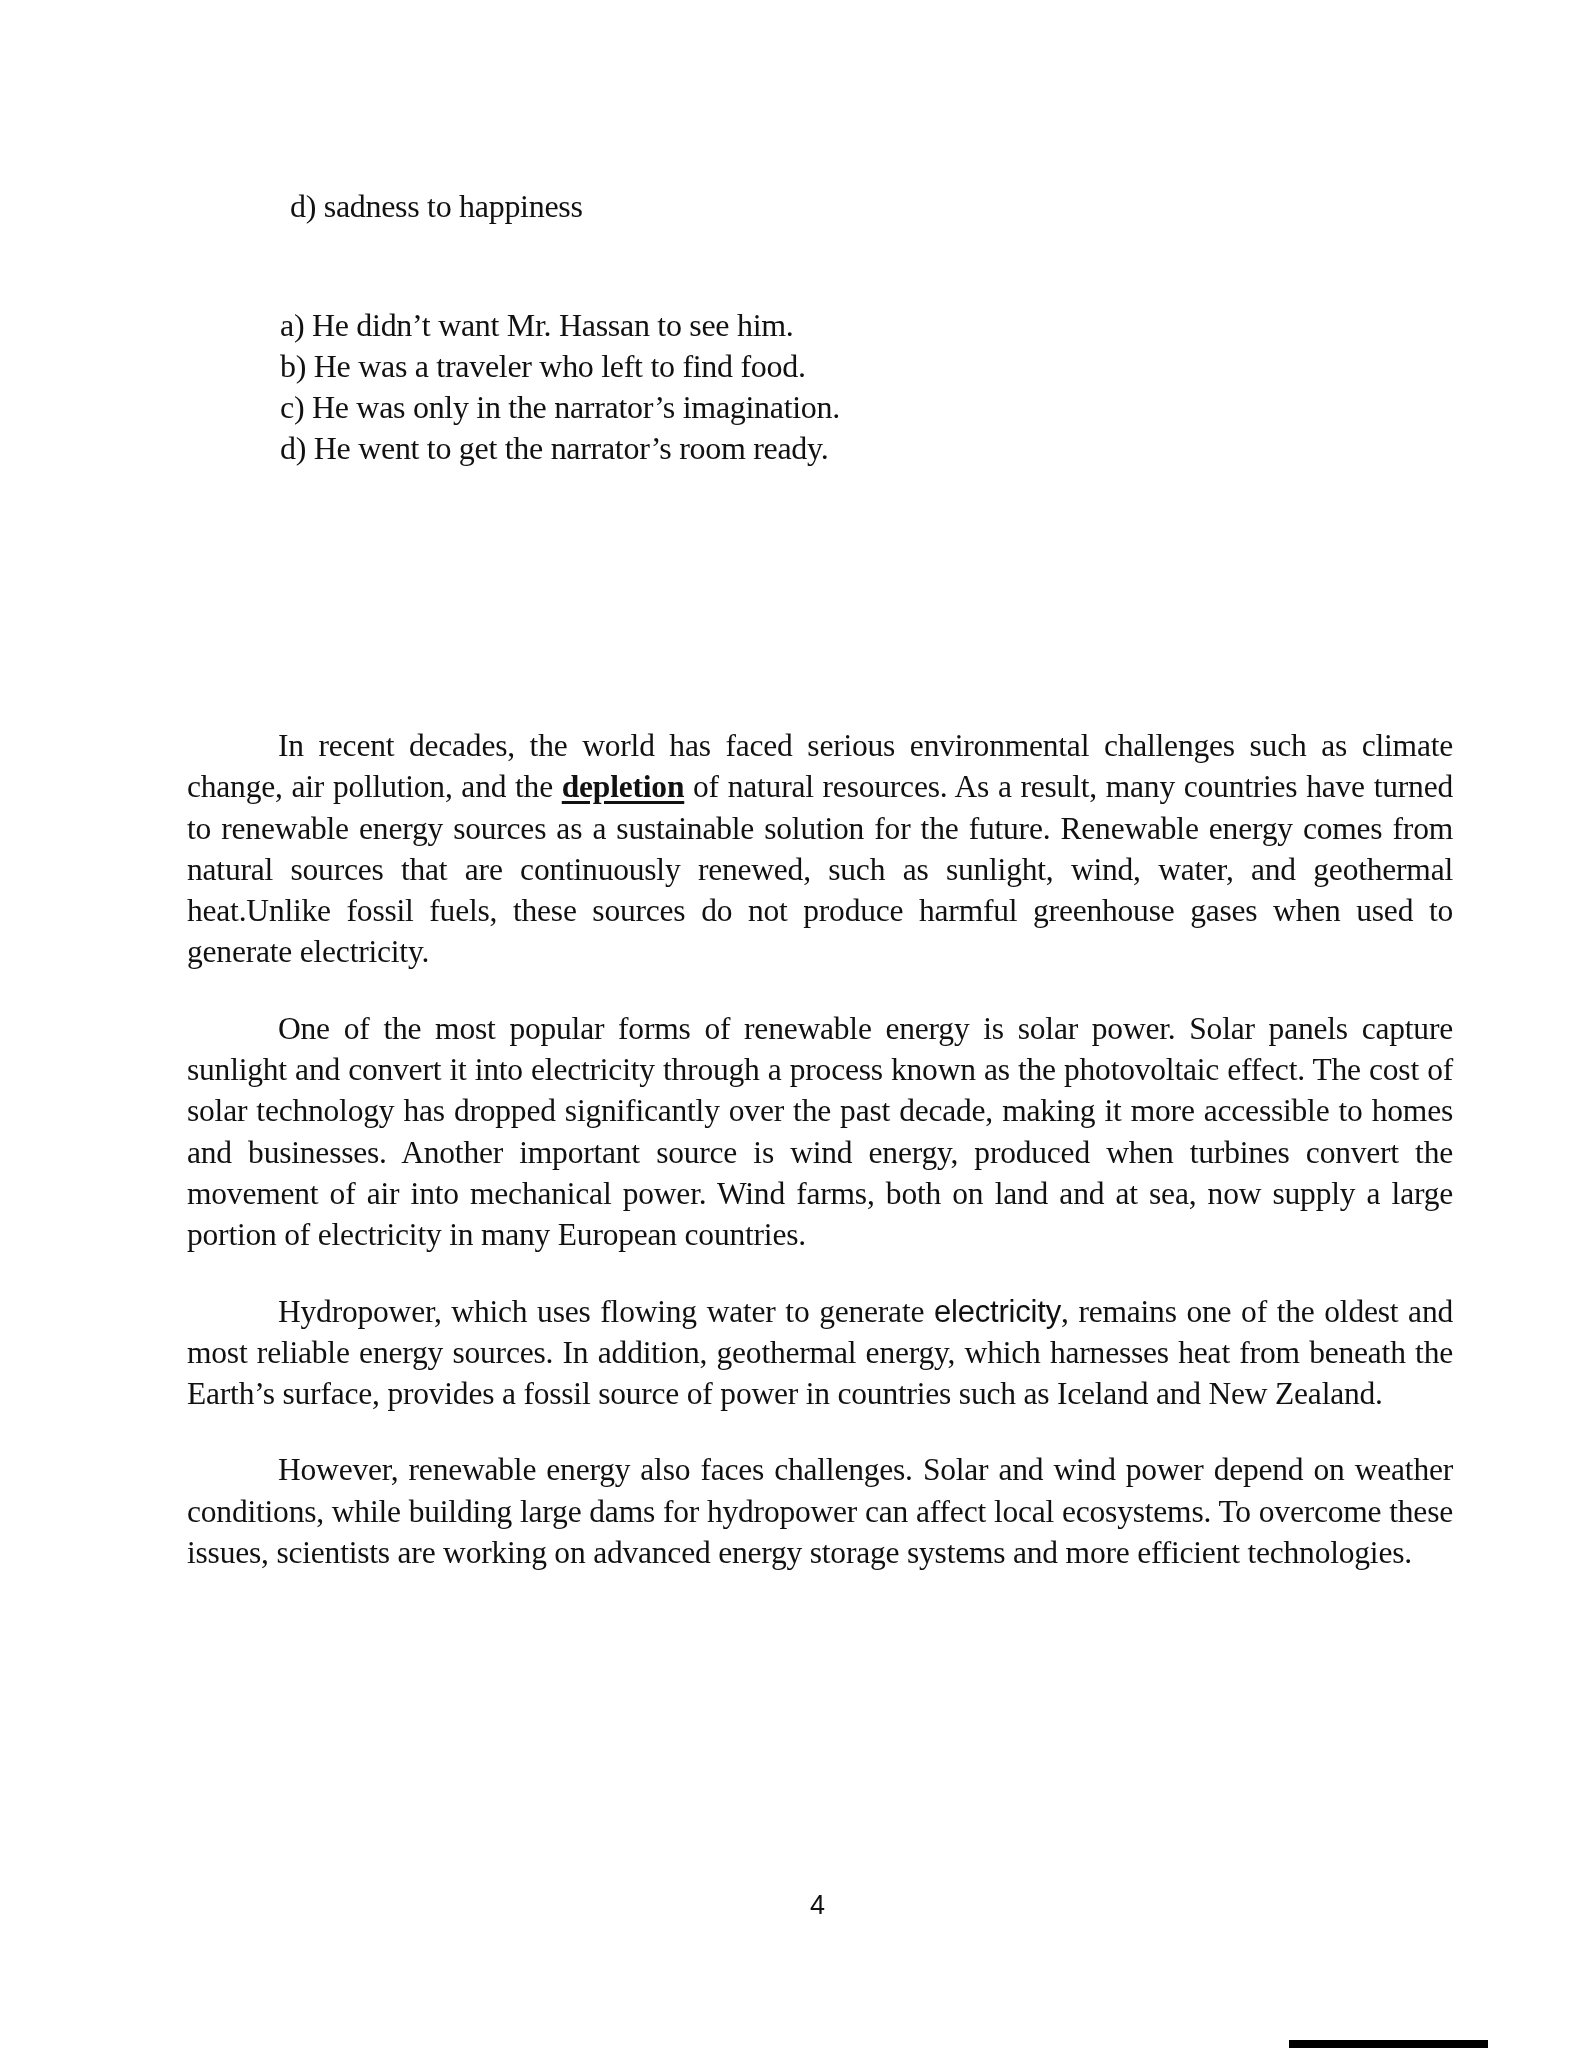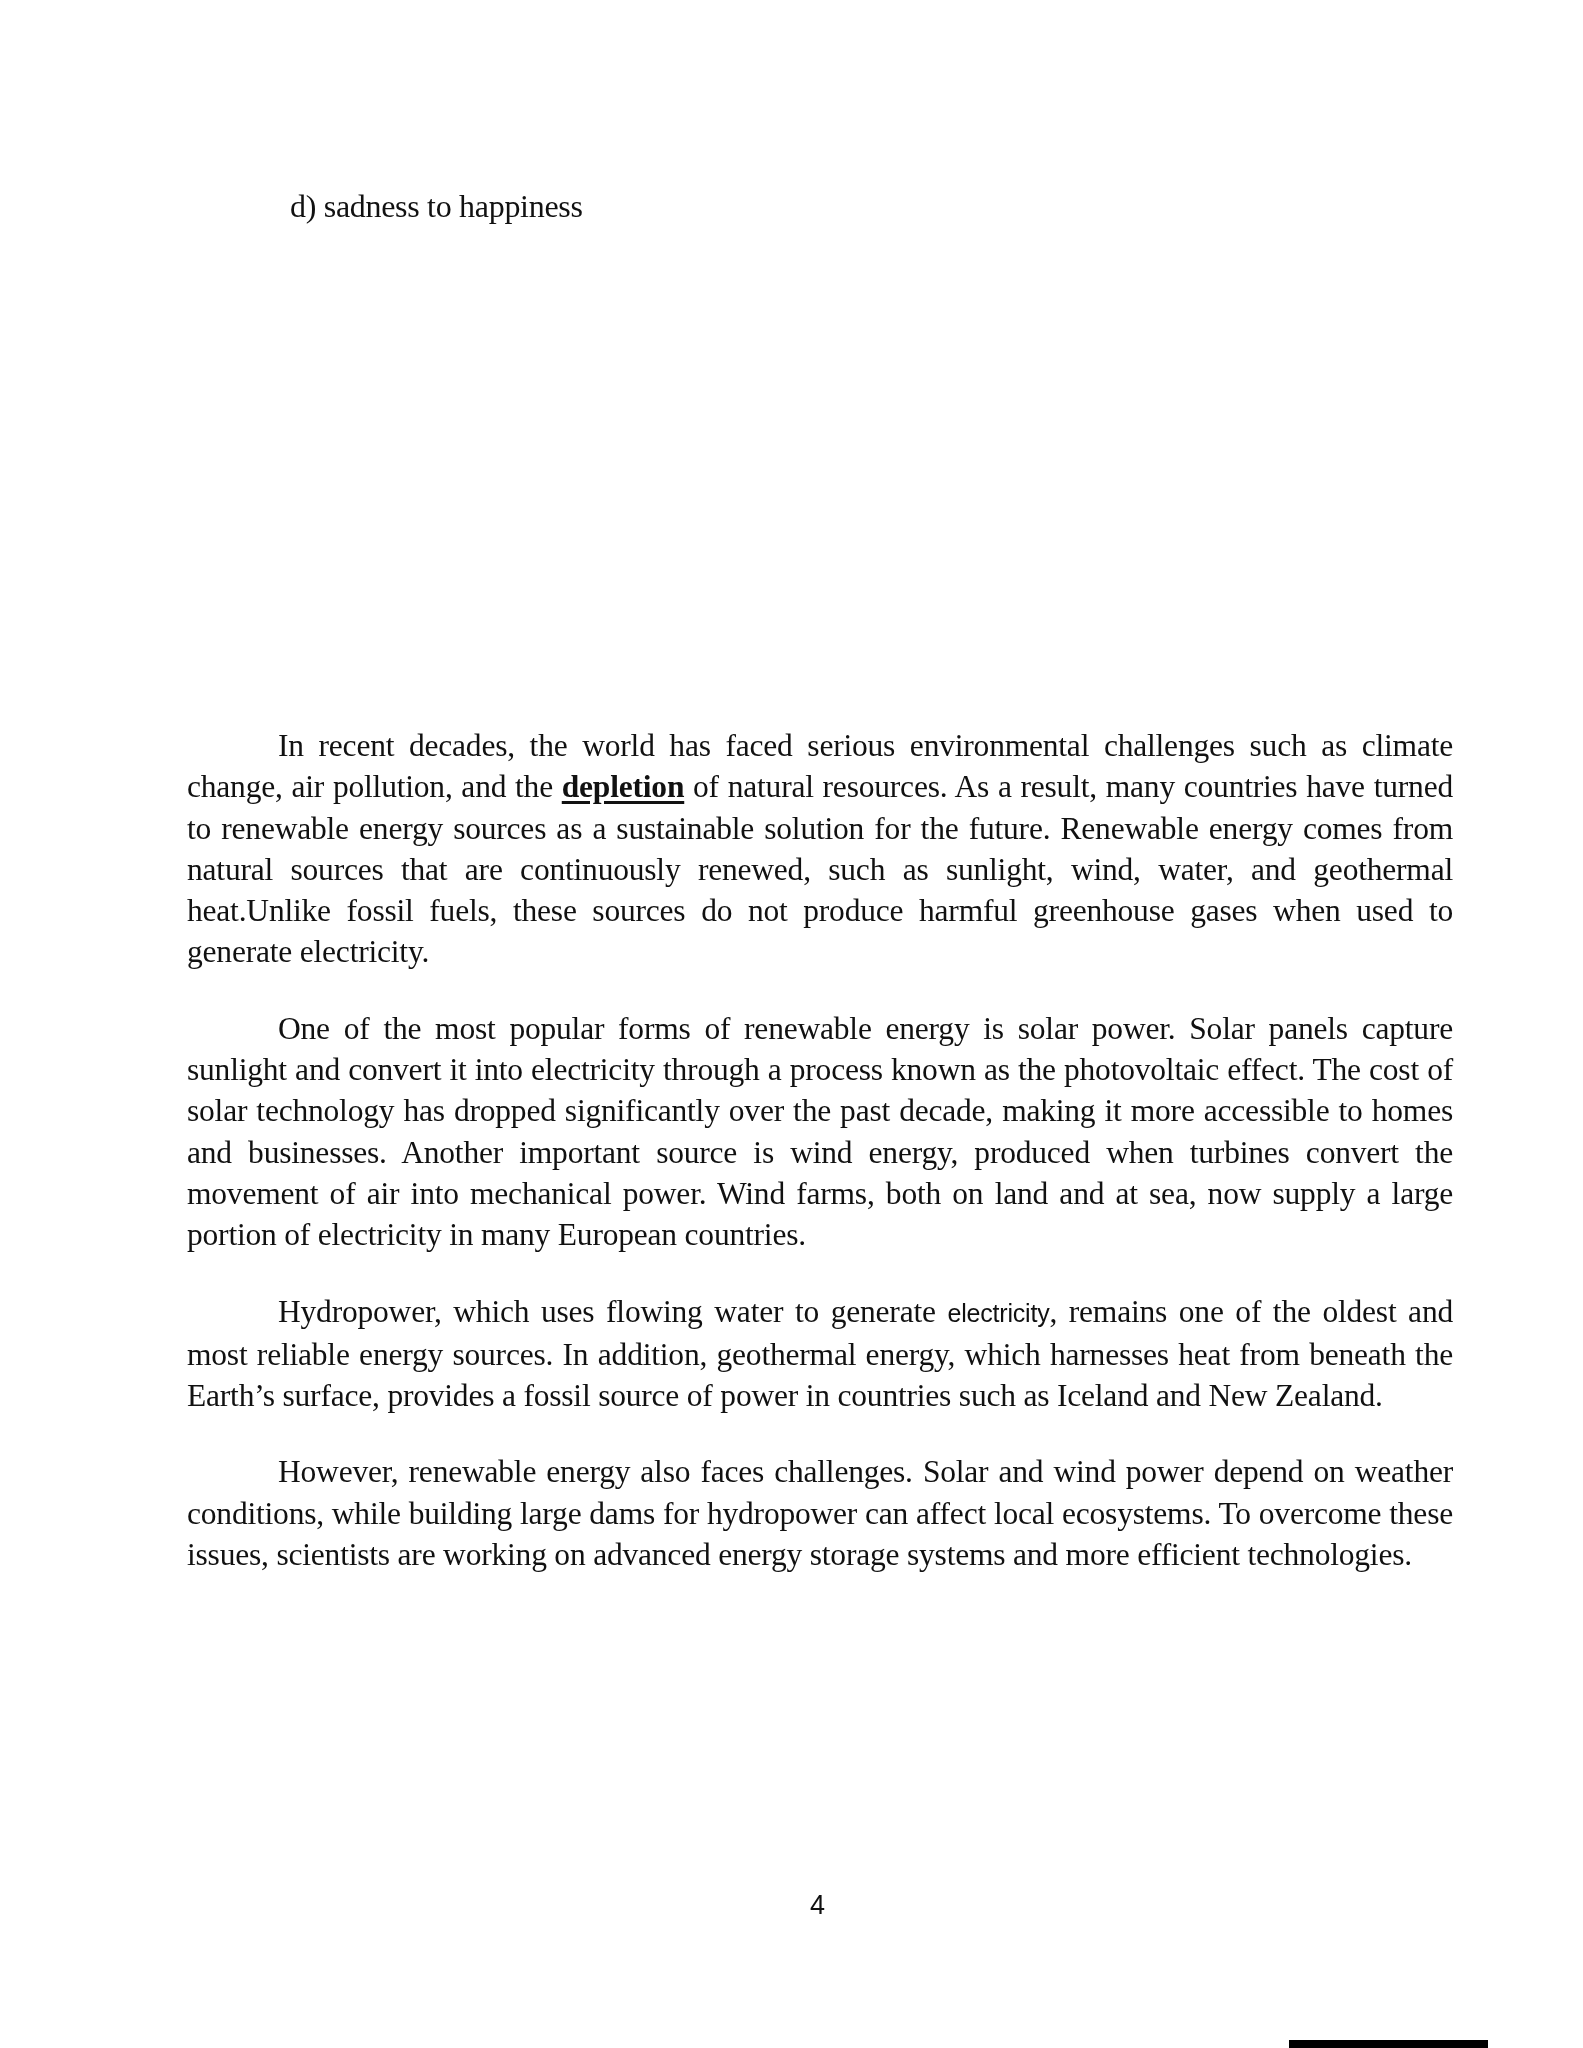--- a/index.html
+++ b/index.html
@@ -82,21 +82,21 @@
       letter-spacing: -0.2px;
     }
     .para .vocab {
       font-weight: bold;
       text-decoration: underline;
       text-decoration-thickness: 3px;
       text-underline-offset: 4px;
     }
     .para .sans-word {
       font-family: "Liberation Sans", sans-serif;
-      font-size: 25px;
+      font-size: 31px;
     }
     .page-number {
       position: absolute;
       left: 810px;
       top: 1890px;
       font-family: "Liberation Sans", sans-serif;
       font-size: 27px;
       line-height: 30px;
     }
     .footer-bar {
@@ -109,20 +109,26 @@
     }
   </style>
 </head>
 <body>
 
 <div class="page">
 
   <div class="prev-option">d) sadness to happiness</div>
 
   <div class="question">
+    <div class="options">
+      <div class="option">a) He didn’t want Mr. Hassan to see him.</div>
+      <div class="option">b) He was a traveler who left to find food.</div>
+      <div class="option">c) He was only in the narrator’s imagination.</div>
+      <div class="option">d) He went to get the narrator’s room ready.</div>
+    </div>
   </div>
 
 
   <div class="passage">
     <p class="para"><span>In recent decades, the world has faced serious environmental challenges such as climate change, air pollution, and the </span><span class="vocab">depletion</span><span> of natural resources. As a result, many countries have turned to renewable energy sources as a sustainable solution for the future. Renewable energy comes from natural sources that are continuously renewed, such as sunlight, wind, water, and geothermal heat.Unlike fossil fuels, these sources do not produce harmful greenhouse gases when used to generate electricity.</span></p>
 
     <p class="para">One of the most popular forms of renewable energy is solar power. Solar panels capture sunlight and convert it into electricity through a process known as the photovoltaic effect. The cost of solar technology has dropped significantly over the past decade, making it more accessible to homes and businesses. Another important source is wind energy, produced when turbines convert the movement of air into mechanical power. Wind farms, both on land and at sea, now supply a large portion of electricity in many European countries.</p>
 
     <p class="para"><span>Hydropower, which uses flowing water to generate </span><span class="sans-word">electricity</span><span>, remains one of the oldest and most reliable energy sources. In addition, geothermal energy, which harnesses heat from beneath the Earth’s surface, provides a fossil source of power in countries such as Iceland and New Zealand.</span></p>
 

